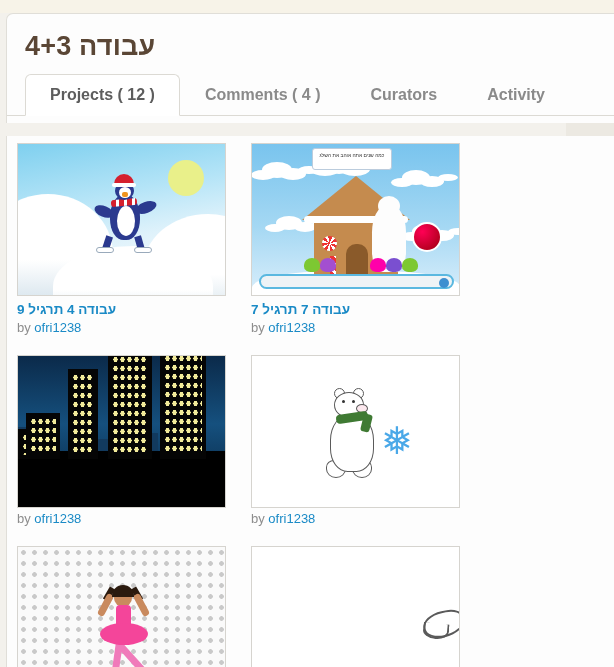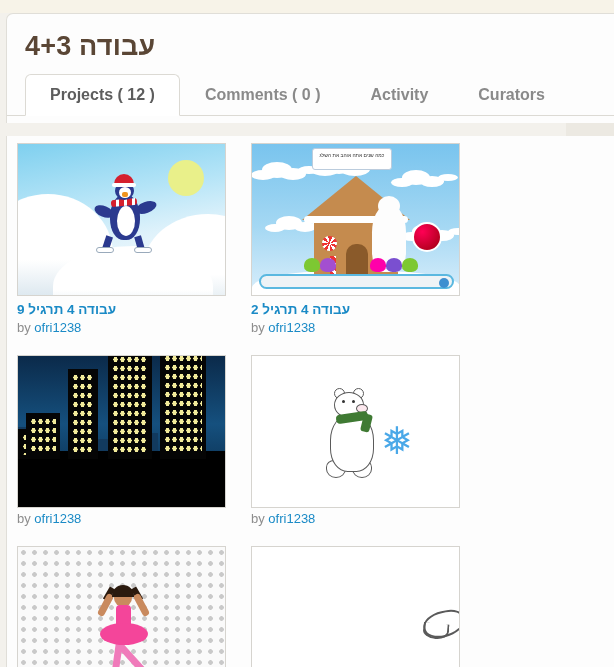--- a/index.html
+++ b/index.html
@@ -371,23 +371,23 @@
 
 <div id="page">
 
   <div class="top-strip"></div>
 
   <div class="card">
     <div class="card-title">עבודה 4+3</div>
 
     <div class="tabs">
       <div class="tab active">Projects ( 12 )</div>
-      <div class="tab">Comments ( 0 )</div>
+      <div class="tab">Comments ( 4 )</div>
+      <div class="tab">Curators</div>
       <div class="tab">Activity</div>
-      <div class="tab">Curators</div>
     </div>
   </div>
 
   <div class="grid-wrap">
     <div class="grid">
 
       <div class="project">
         <a class="thumb-frame">
           <div class="thumb-inner art-penguin">
             <div class="sun"></div>
@@ -440,21 +440,21 @@
             <div class="gb-gum g2"></div>
             <div class="gb-gum g3"></div>
             <div class="gb-gum g4"></div>
             <div class="gb-gum g5"></div>
             <div class="speech">כמה שנים אתה אוהב את השלג</div>
             <div class="ask-bar">
               <div class="ask-ok"></div>
             </div>
           </div>
         </a>
-        <a class="proj-title">עבודה 4 תרגיל 2</a>
+        <a class="proj-title">עבודה 7 תרגיל 7</a>
         <div class="proj-by">
           <span>by</span>
           <a class="author">ofri1238</a>
         </div>
       </div>
 
       <div class="project">
         <a class="thumb-frame">
           <div class="thumb-inner art-city">
             <div class="skyline-bg"></div>

